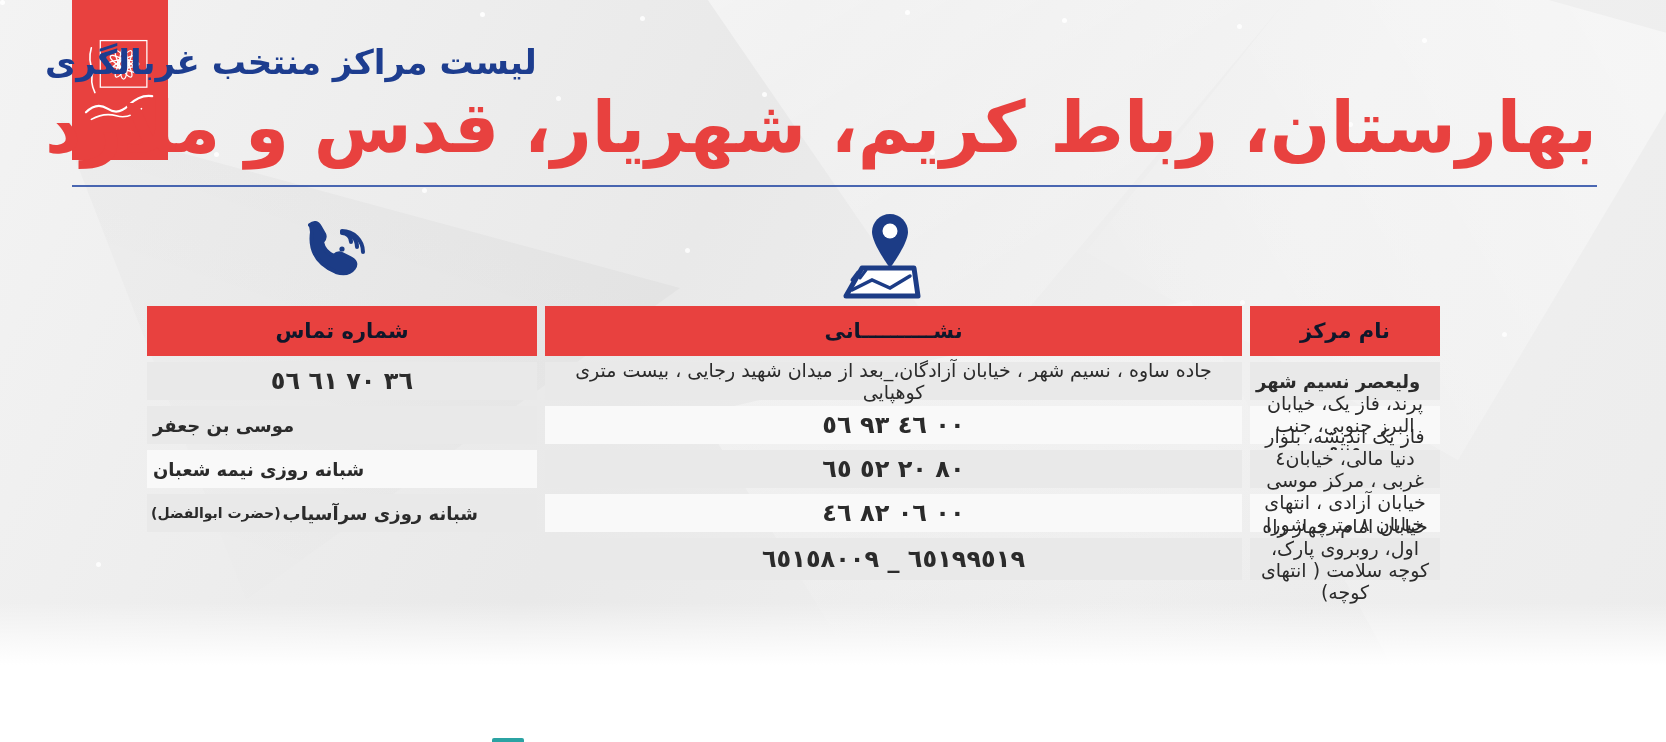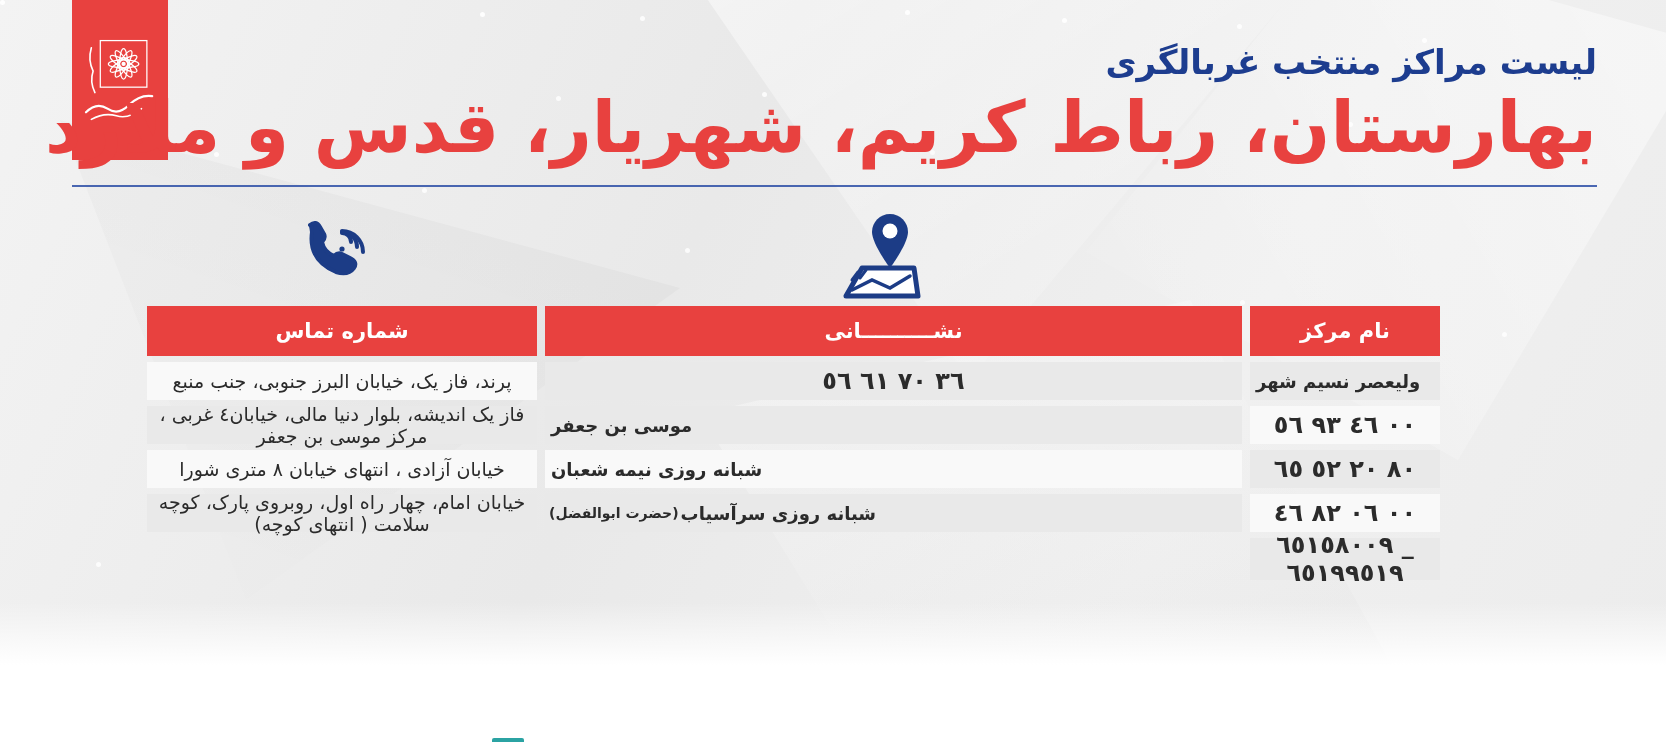--- a/index.html
+++ b/index.html
@@ -25,39 +25,39 @@
     685px 248px 0 rgba(255,255,255,.8),1240px 300px 0 rgba(255,255,255,.7);}
   .bottom-fade{position:absolute;left:0;bottom:0;width:100%;height:140px;
     background:linear-gradient(to top,#ffffff 55%,rgba(255,255,255,0));pointer-events:none;}
 
   
   .logo{position:absolute;left:72px;top:0;width:96px;height:160px;background:#e8413f;
     display:flex;align-items:center;justify-content:center;}
   .logo svg{width:86px;height:150px;}
 
   
-  .title-block{position:absolute;top:42px;right:69px;text-align:right;direction:rtl;}
+  .title-block{position:absolute;top:42px;right:69px;text-align:left;direction:rtl;}
   .subtitle{color:#1d3d8f;font-size:34px;font-weight:700;letter-spacing:-.5px;line-height:1.2;}
   .main-title{color:#e8413f;font-size:71px;font-weight:900;letter-spacing:-1px;line-height:1.15;margin-top:4px;}
   .divider{position:absolute;top:185px;left:72px;right:69px;height:2px;background:#2c4da6;opacity:.85;}
 
   
   .icon-wrap{position:absolute;}
   .phone-icon-wrap{left:296px;top:216px;width:72px;height:72px;}
   .map-icon-wrap{left:838px;top:210px;width:84px;height:90px;}
 
   
   .table{
     position:absolute;left:147px;top:306px;width:1293px;direction:rtl;
     display:grid;grid-template-columns:190px 697px 390px;
     grid-template-rows:50px 38px 38px 38px 38px 42px;
     column-gap:8px;row-gap:6px;background:transparent;
   }
   .cell{display:flex;align-items:center;justify-content:center;text-align:center;}
-  .th{background:#e8413f;color:#ffffff;font-size:21px;font-weight:700;}
+  .th{background:#e8413f;color:#0f172a;font-size:21px;font-weight:700;}
   .td{color:#2b2b2b;font-size:19px;}
   .row-odd{background:#e9e9e9;}
   .row-even{background:#f9f9f9;}
   .td-name{font-size:18px;font-weight:600;flex-wrap:wrap;gap:2px;padding:0 4px;justify-content:flex-end;}
   .name-note{font-size:14px;font-weight:600;}
   .td-address{padding:0 10px;}
   .td-phone{direction:ltr;unicode-bidi:bidi-override;font-size:24px;font-weight:600;letter-spacing:2px;}
 
   .bottom-accent{position:absolute;left:492px;bottom:0;width:32px;height:4px;background:#2ba3a3;border-radius:2px 2px 0 0;}
 </style>
@@ -124,20 +124,21 @@
 
   <div class="table">
     <div class="cell th">نام مرکز</div>
     <div class="cell th">نشــــــــــانی</div>
     <div class="cell th">شماره تماس</div>
 
     <div class="cell td td-name row-odd">
       <span>ولیعصر نسیم شهر</span>
       <span class="name-note"></span>
     </div>
+    <div class="cell td td-address row-odd">جاده ساوه ، نسیم شهر ، خیابان آزادگان،_بعد از میدان شهید رجایی ، بیست متری کوهپایی</div>
     <div class="cell td td-phone row-odd">٥٦ ٦١ ٧٠ ٣٦</div>
 
     <div class="cell td td-address row-even">پرند، فاز یک، خیابان البرز جنوبی، جنب منبع</div>
     <div class="cell td td-phone row-even">٥٦ ٩٣ ٤٦ ٠٠</div>
 
     <div class="cell td td-name row-odd">
       <span>موسی بن جعفر</span>
       <span class="name-note"></span>
     </div>
     <div class="cell td td-address row-odd">فاز یک اندیشه، بلوار دنیا مالی، خیابان٤ غربی ، مرکز موسی بن جعفر</div>

